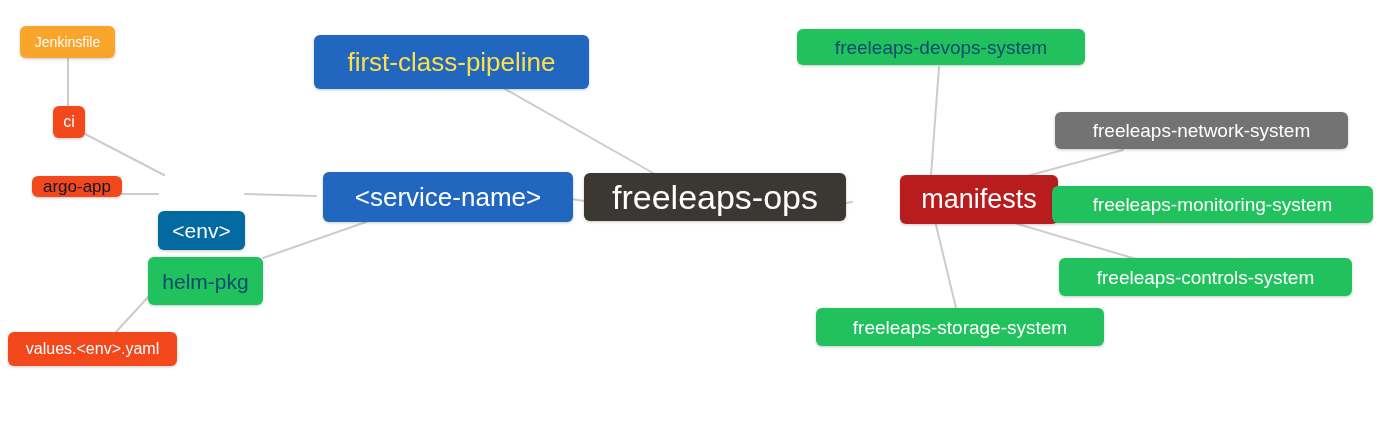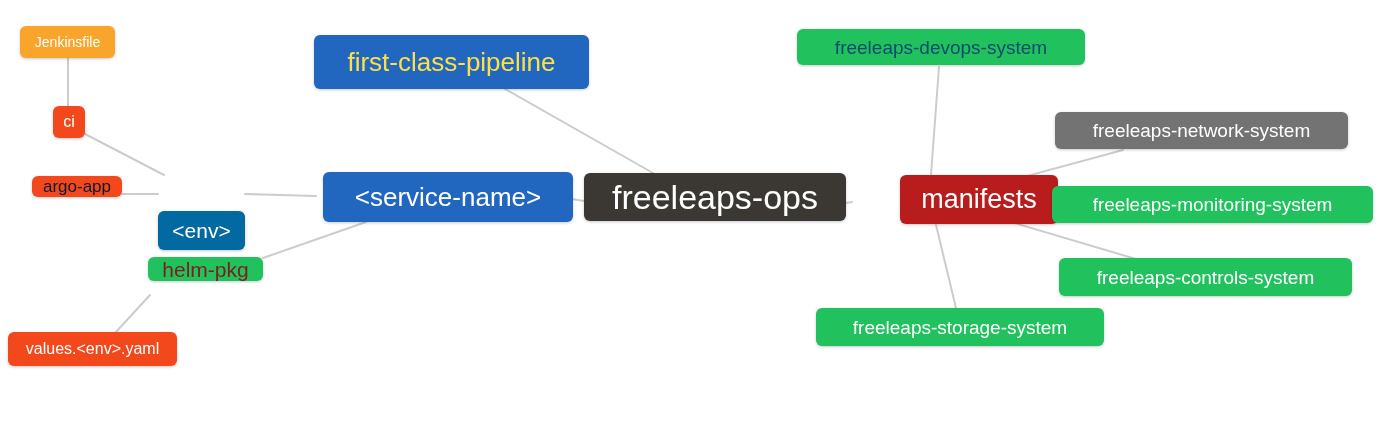--- a/index.html
+++ b/index.html
@@ -71,21 +71,21 @@
     </div>
     <div class="node" style="left: 316px; top: 172px; width: 250px; height: 50px; font-size: 26px; background: rgb(33, 103, 192); color: rgb(255, 255, 255); margin-left: 7px;">
       <span>&lt;service-name&gt;</span>
     </div>
     <div class="node" style="left: 852px; top: 175px; width: 158px; height: 49px; font-size: 27px; background: #b91c1c; color: rgb(255, 255, 255); margin-left: 48px;">
       <span>manifests</span>
     </div>
     <div class="node" style="left: 158px; top: 174px; width: 87px; height: 39px; font-size: 21px; background: #0369a1; color: rgb(255, 255, 255); margin-top: 37px;">
       <span>&lt;env&gt;</span>
     </div>
-    <div class="node" style="left: 148px; top: 257px; width: 115px; height: 24px; font-size: 21px; background: rgb(33, 194, 94); color: #7f1d1d;">
+    <div class="node" style="left: 148px; top: 257px; width: 115px; height: 48px; font-size: 21px; background: rgb(33, 194, 94); color: #0c4a6e;">
       <span>helm-pkg</span>
     </div>
     <div class="node" style="left: 53px; top: 106px; width: 32px; height: 32px; font-size: 16px; background: rgb(243, 72, 28); color: rgb(255, 255, 255);">
       <span>ci</span>
     </div>
     <div class="node" style="left: 32px; top: 176px; width: 90px; height: 21px; font-size: 17px; background: rgb(243, 72, 28); color: #0f172a;">
       <span>argo-app</span>
     </div>
     <div class="node" style="left: 8px; top: 332px; width: 169px; height: 34px; font-size: 16px; background: rgb(243, 72, 28); color: rgb(255, 255, 255);">
       <span>values.&lt;env&gt;.yaml</span>

